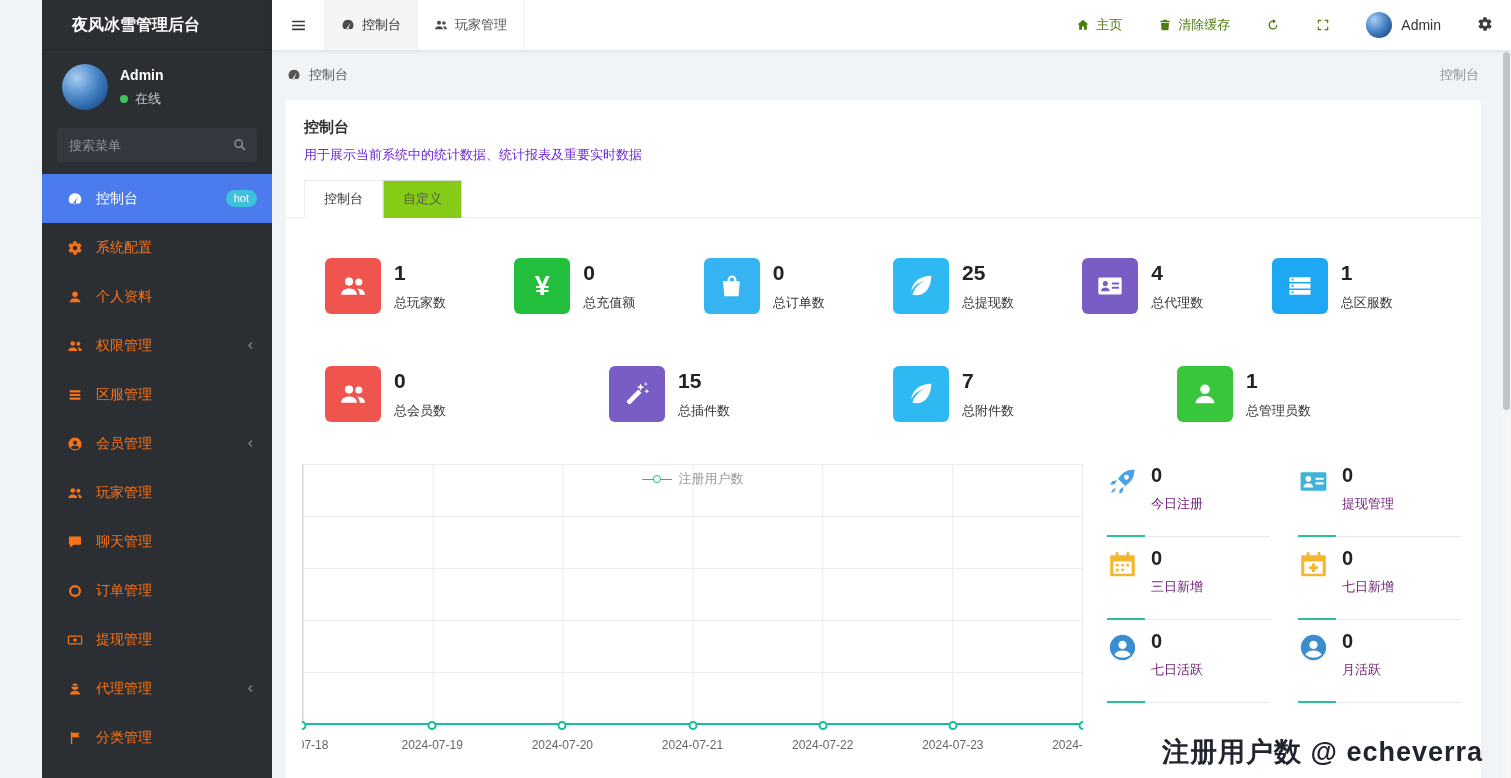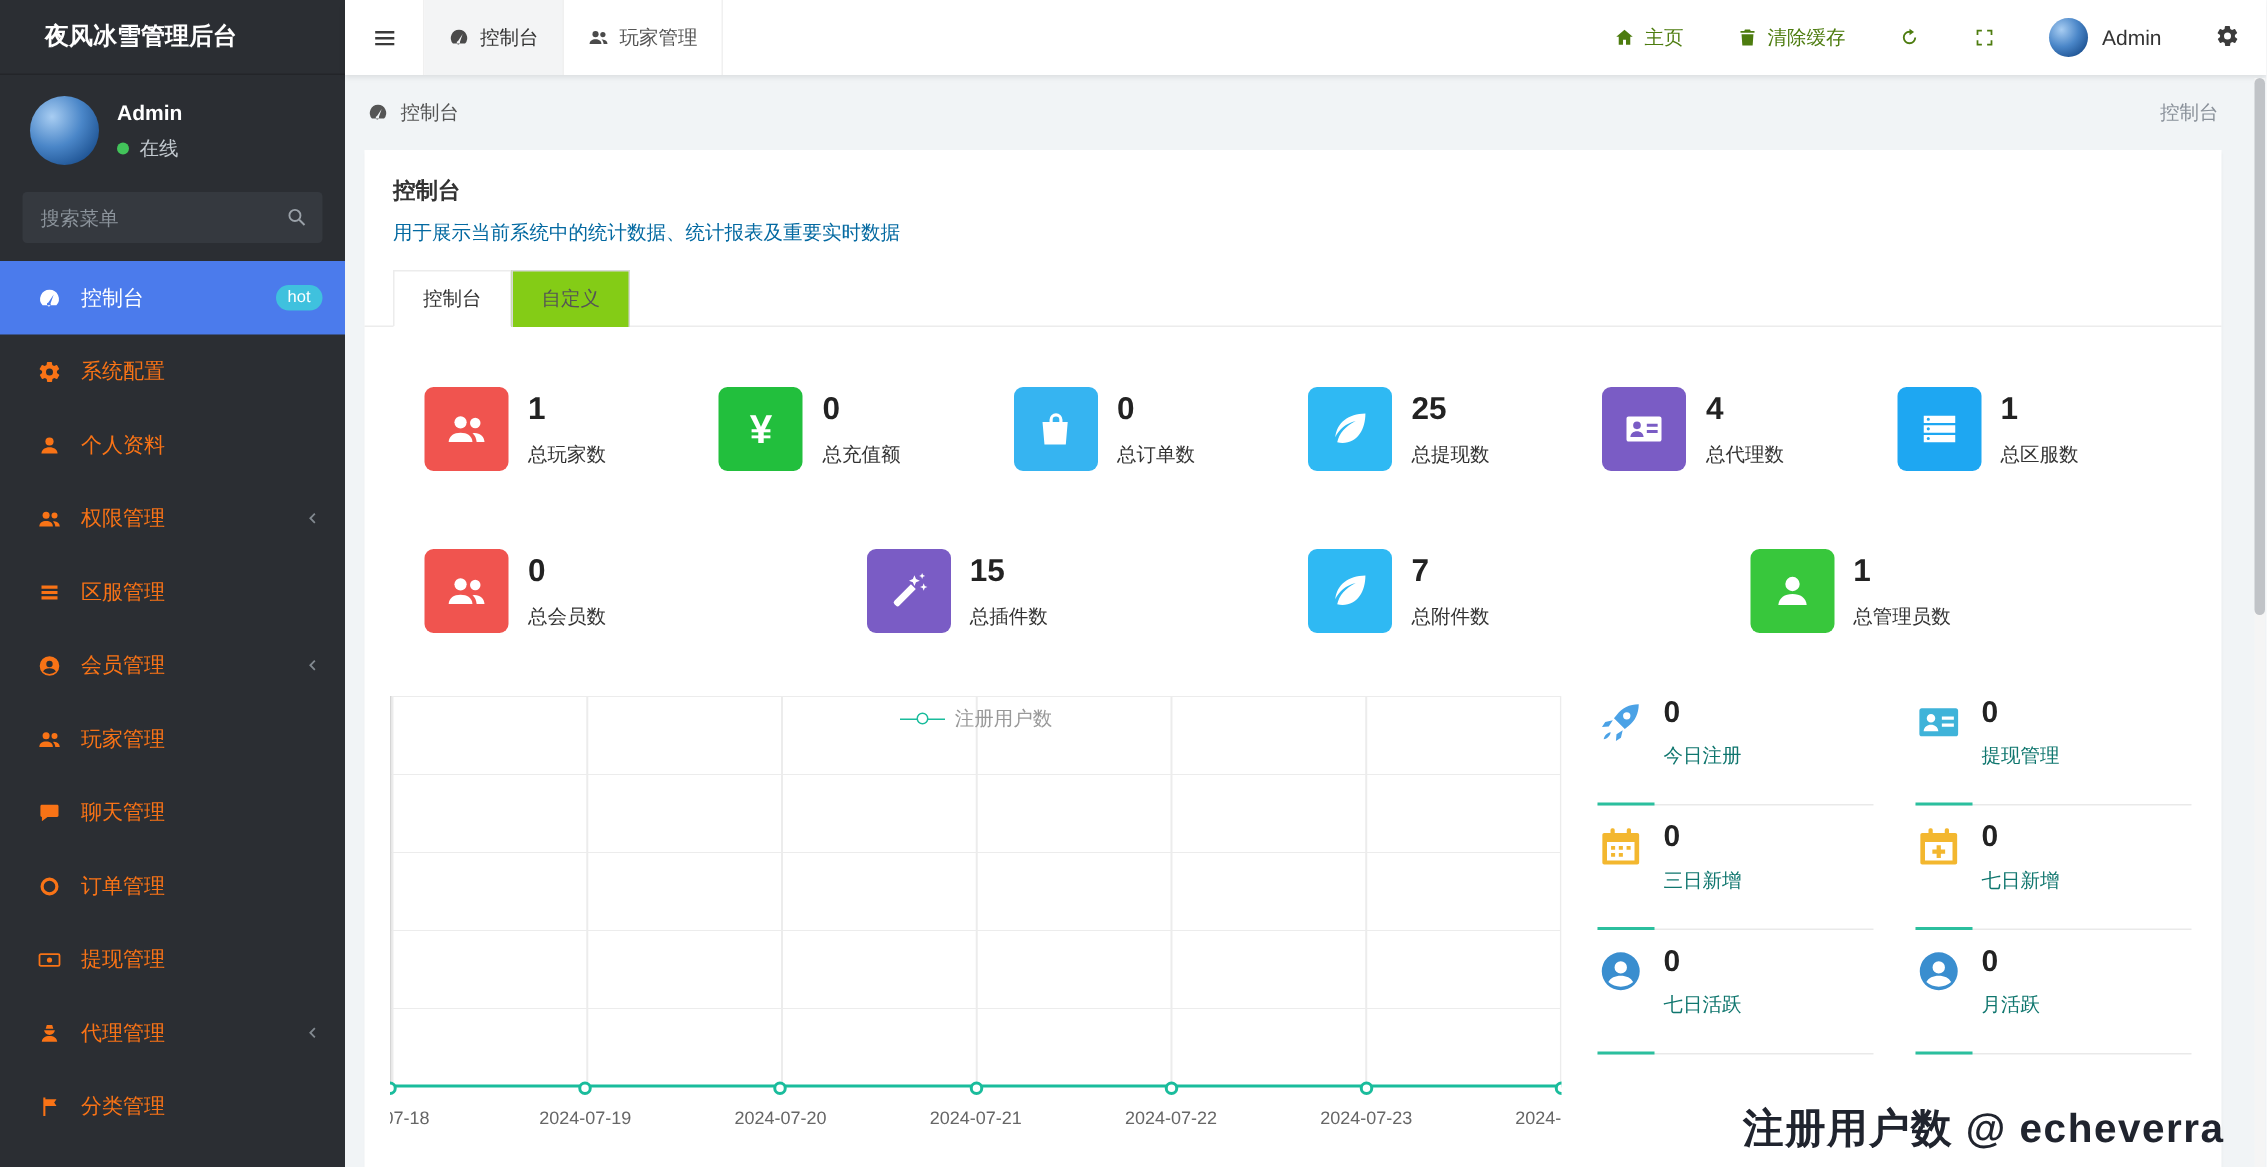--- a/index.html
+++ b/index.html
@@ -3,21 +3,21 @@
 <meta charset="utf-8">
 <style>
   * { box-sizing: border-box; margin: 0; padding: 0; }
   html,body { width:1511px; height:778px; overflow:hidden; }
   body {
     font-family: "Liberation Sans", "DejaVu Sans", sans-serif;
     background:#f1f4f6; position:relative; font-size:14px; color:#333;
   }
   svg { fill: currentColor; }
 
-  .app { display:flex; height:100%; }
+  .app { display:flex; height:100%;padding-left:42px; }
 
   
   .sidebar { width:230px; flex-shrink:0; background:#2b2e33; color:#fff; display:flex; flex-direction:column; }
   .s-title { height:50px; line-height:50px; padding-left:30px; font-size:16px; font-weight:bold; color:#fff;
              border-bottom:1px solid rgba(0,0,0,.18); white-space:nowrap; }
   .user-panel { display:flex; align-items:center; padding:14px 20px 8px; }
   .avatar { width:46px; height:46px; border-radius:50%; flex-shrink:0;
             background: radial-gradient(circle at 32% 30%, #a8cdf2, #4a86c8 45%, #1f5494 80%, #143a6b); }
   .user-info { margin-left:12px; }
   .user-name { font-size:14px; font-weight:bold; color:#fff; }
@@ -60,21 +60,21 @@
   .t-gear svg { width:16px; height:16px; }
 
   .crumbs { height:50px; display:flex; align-items:center; padding:0 32px 0 15px; font-size:13px; color:#555; }
   .crumbs .c-ic { width:14px; height:14px; margin-right:8px; color:#555; }
   .crumb-right { margin-left:auto; color:#8a919a; }
 
   .content { flex:1; padding:0 30px 0 13px; overflow:hidden; }
   .card { background:#fff; box-shadow:0 1px 2px rgba(0,0,0,.05); padding:18px 0 30px; min-height:660px; }
   .card-head { padding:0 19px; }
   .card-title { font-size:15px; font-weight:bold; color:#333; }
-  .card-sub { margin-top:9px; font-size:13px; color:#0369a1; }
+  .card-sub { margin-top:9px; font-size:13px; color:#6d28d9; }
 
   .ptabs { display:flex; margin-top:16px; padding-left:19px; border-bottom:1px solid #ececec; }
   .ptab { padding:9px 19px; font-size:13px; cursor:pointer; margin-bottom:-1px; }
   .ptab.active { background:#fff; border:1px solid #ececec; border-bottom:1px solid #fff; color:#333; }
   .ptab.inactive { background:#84cc16; border:1px solid #d8d8d8; border-bottom:none; color:#555; }
 
   .stats { display:grid; padding:0 20px 0 40px; }
   .stats.r1 { grid-template-columns:repeat(6,1fr); margin-top:40px; }
   .stats.r2 { grid-template-columns:repeat(4,1fr); margin-top:52px; }
   .stat { display:flex; align-items:center; }
@@ -111,21 +111,21 @@
 
   .mini { flex:1; padding-left:24px; display:grid; grid-template-columns:1fr 1fr; column-gap:28px;
           align-content:start; }
   .ministat { position:relative; padding:10px 0 24px; }
   .ministat::after { content:''; position:absolute; left:0; right:0; bottom:0; height:1px; background:#e9e9e9; }
   .ministat::before { content:''; position:absolute; left:0; bottom:0; width:38px; height:2px; background:#2bbf9e; z-index:1; }
   .m-inner { display:flex; gap:13px; }
   .m-ic { width:31px; height:31px; flex-shrink:0; margin-top:2px; }
   .m-ic svg { width:100%; height:100%; }
   .m-val { font-size:20px; font-weight:bold; color:#222; }
-  .m-lab { margin-top:8px; font-size:13px; color:#0f766e; white-space:nowrap; }
+  .m-lab { margin-top:8px; font-size:13px; color:#701a75; white-space:nowrap; }
 
   .watermark { position:absolute; right:28px; bottom:8px; font-size:27px; font-weight:bold;
                color:#20242e; z-index:50; letter-spacing:1px; white-space:nowrap; }
 
   .scrollbar { position:absolute; right:1px; top:52px; bottom:0; width:7px; background:#f5f5f5; z-index:40; }
   .scroll-thumb { width:7px; height:358px; background:#c0c3c7; border-radius:4px; }
 </style>
 </head>
 <body>
 

